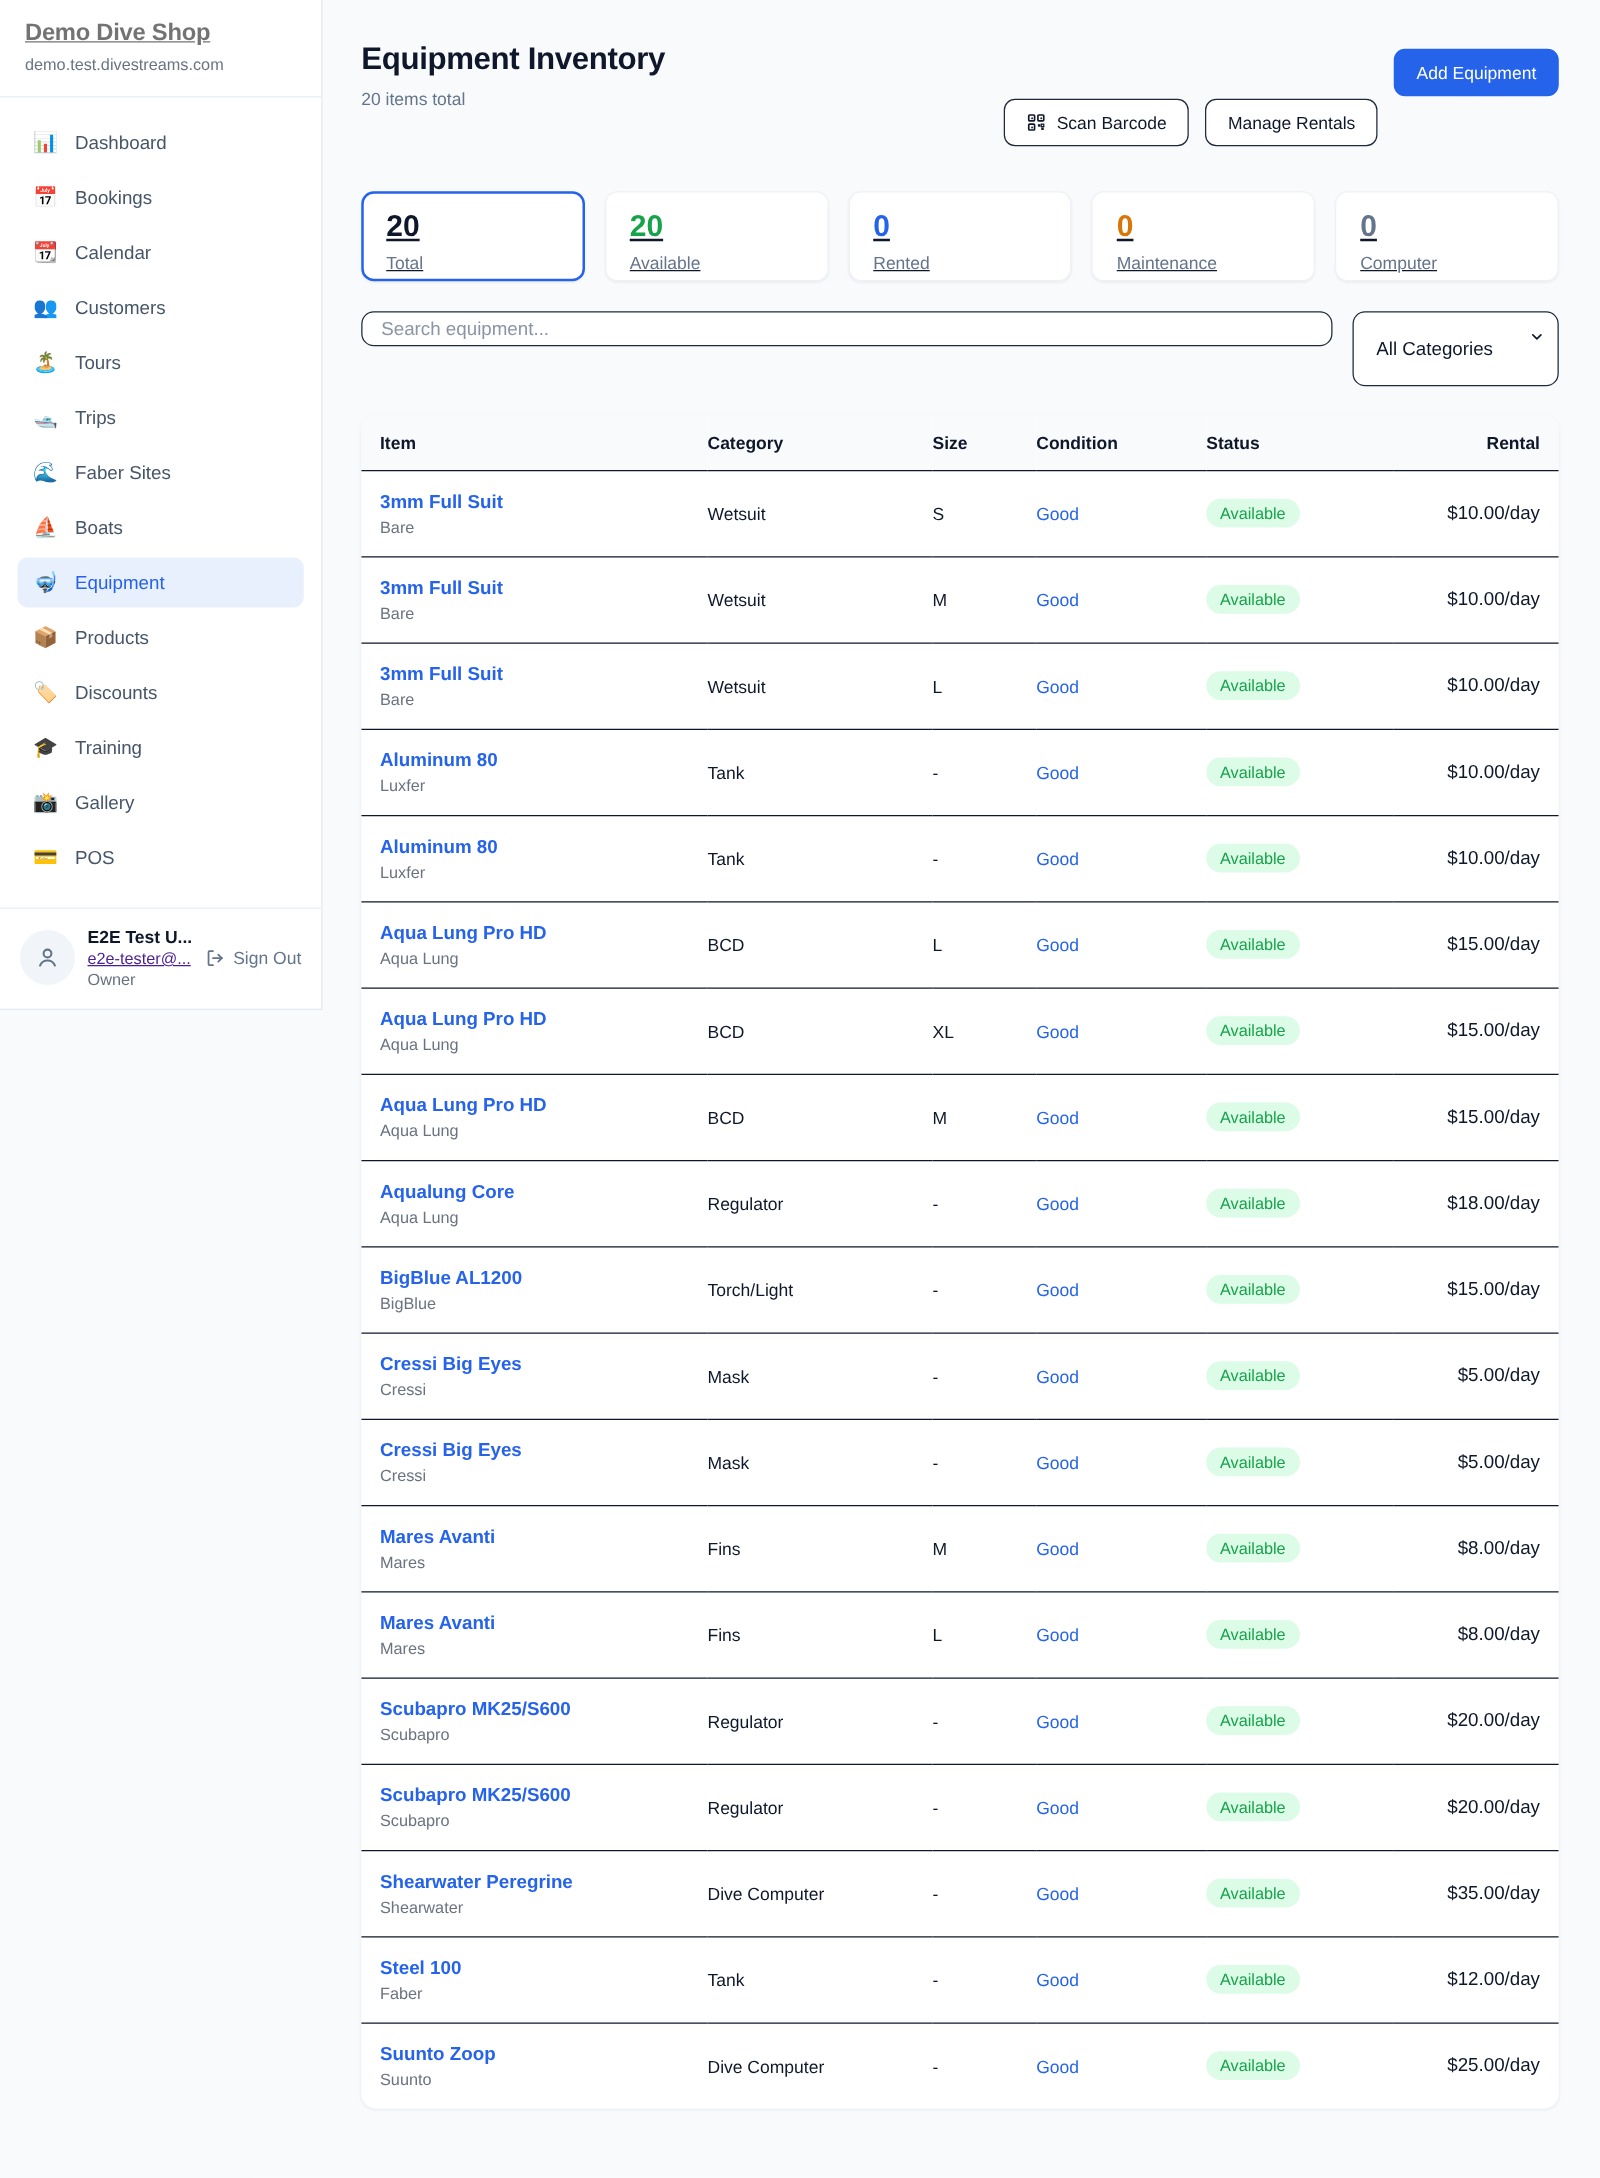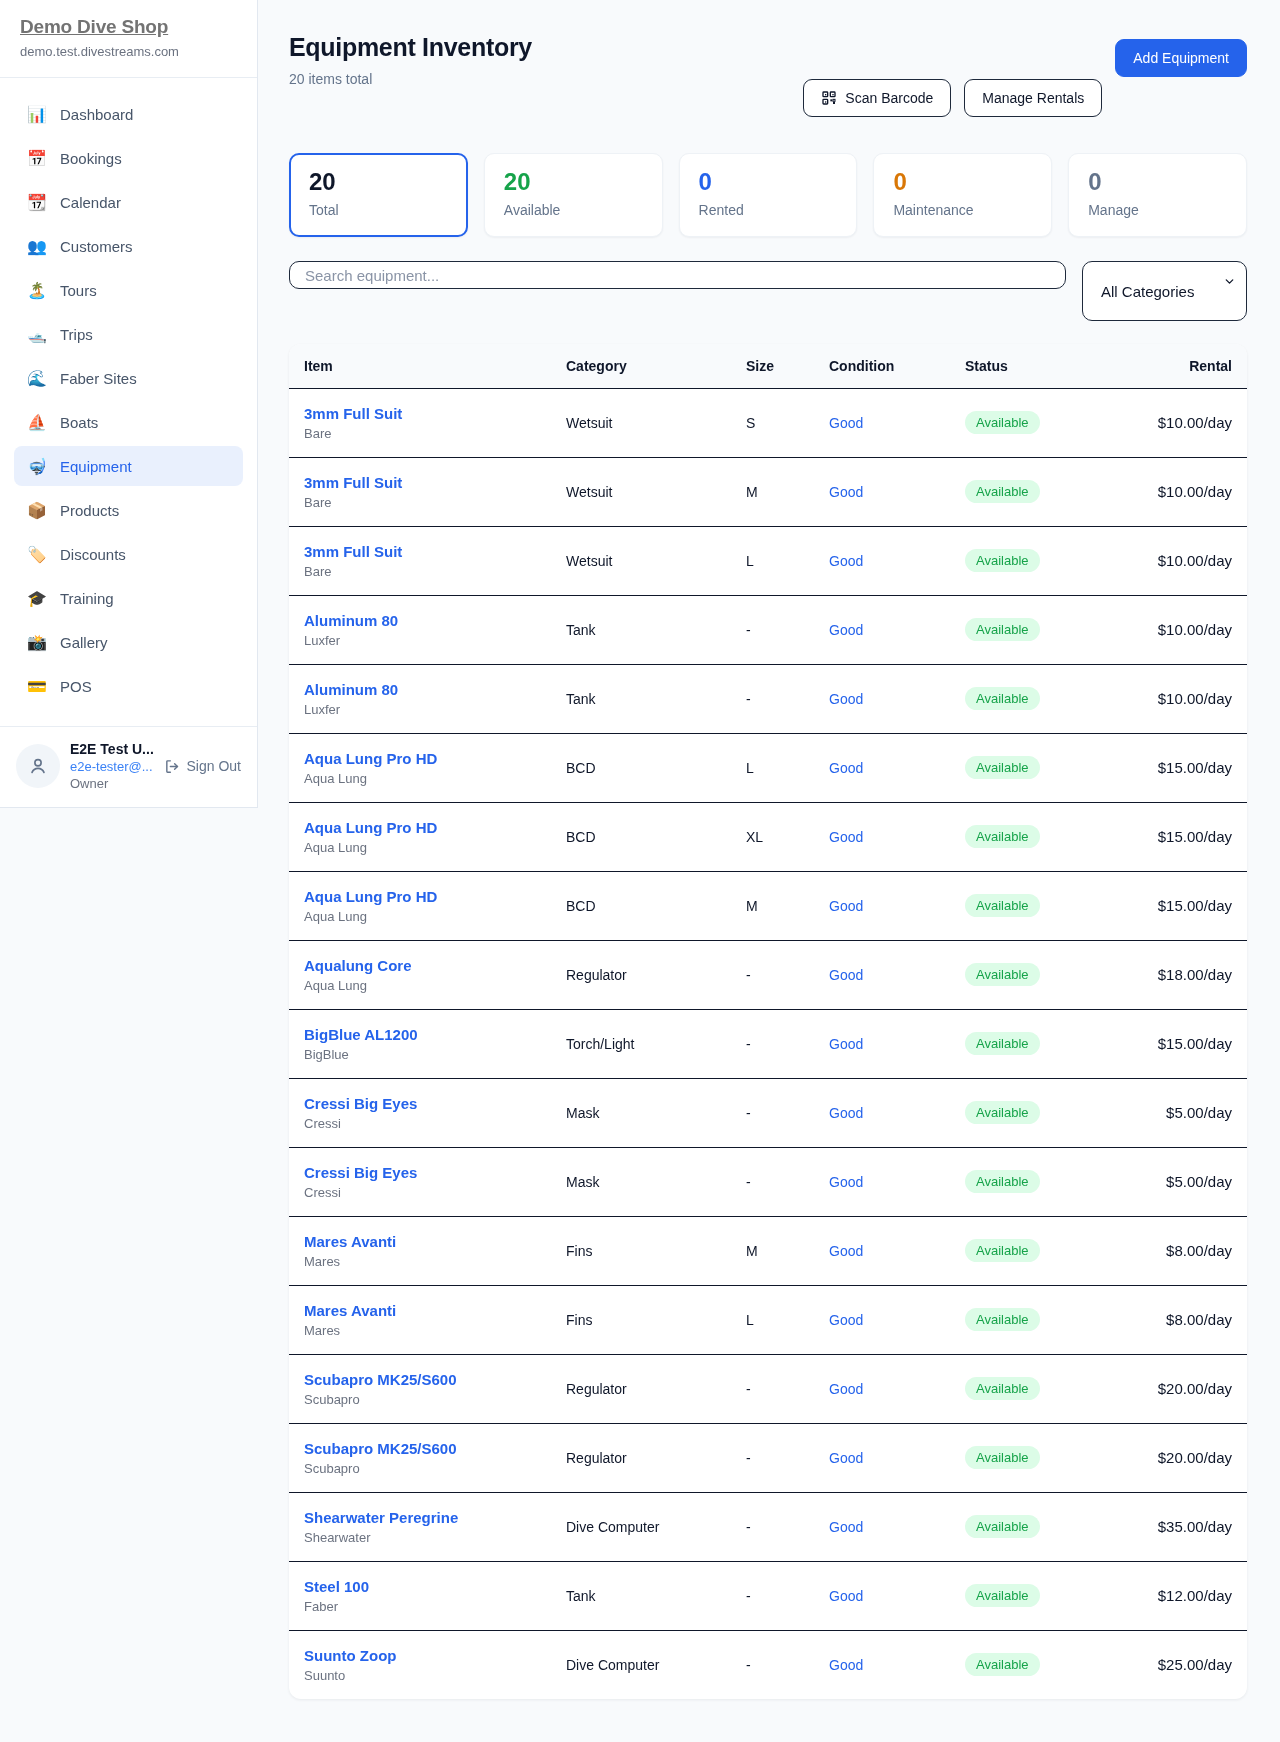--- a/index.html
+++ b/index.html
@@ -35,21 +35,21 @@
     padding:14px 16px 16px 16px;
     display:flex; align-items:center; gap:10px;
   }
   .avatar {
     width:44px; height:44px; border-radius:50%;
     background:#f1f5f9; flex:0 0 44px;
     display:flex; align-items:center; justify-content:center;
   }
   .user-meta { flex:1; min-width:0; }
   .user-name { font-size:14px; font-weight:700; color:#0f172a; white-space:nowrap; }
-  .user-email { font-size:13px; color:#3b82f6; margin-top:2px; white-space:nowrap; }
+  .user-email { font-size:13px; color:#4c1d95; margin-top:2px; white-space:nowrap;text-decoration:underline; }
   .user-role { font-size:13px; color:#6b7280; margin-top:2px; }
   .signout { display:flex; align-items:center; gap:6px; color:#64748b; font-size:14px; cursor:pointer; white-space:nowrap; }
   
   .main { margin-left:258px; padding:33px 33px 0 31px; }
   .page-header { display:flex; justify-content:space-between; align-items:flex-start; }
   .page-title { font-size:25px; font-weight:700; letter-spacing:-0.3px; color:#0f172a; }
   .page-subtitle { font-size:14px; color:#64748b; margin-top:9px; }
   .header-actions { display:flex; gap:13px; padding-top:6px; }
   .btn {
     display:inline-flex; align-items:center; gap:8px;
@@ -57,21 +57,21 @@
     font-size:14px; font-weight:500; cursor:pointer; user-select:none;
     font-family:"Liberation Sans", sans-serif;
   }
   .btn-outline { background:#ffffff; border:1px solid #1e293b; color:#0f172a;margin-top:40px; }
   .btn-primary { background:#2563eb; border:1px solid #2563eb; color:#ffffff; }
   
   .stats-row { display:flex; gap:16px; margin-top:36px; }
   .stat-card {
     flex:1; background:#ffffff; border-radius:10px;
     border:1px solid #eef2f6; box-shadow:0 1px 2px rgba(15,23,42,0.05);
-    padding:15px 19px; height:84px; cursor:pointer;
+    padding:15px 19px; height:72px; cursor:pointer;text-decoration:underline;
   }
   .stat-card.active { border:2px solid #2563eb; padding:14px 18px; }
   .stat-value { font-size:24px; font-weight:700; line-height:1.1; }
   .stat-label { font-size:14px; color:#64748b; margin-top:7px; }
   
   .filter-row { display:flex; gap:16px; margin-top:24px; }
   .search-input {
     flex:1; height:28px; border:1px solid #1e293b; border-radius:10px;
     background:#ffffff; padding:0 15px; font-size:15px; color:#0f172a;
     font-family:"Liberation Sans", sans-serif; outline:none;
@@ -243,21 +243,21 @@
       <div class="stat-card">
         <div class="stat-value" style="color: rgb(37, 99, 235);">0</div>
         <div class="stat-label">Rented</div>
       </div>
       <div class="stat-card">
         <div class="stat-value" style="color: rgb(217, 119, 6);">0</div>
         <div class="stat-label">Maintenance</div>
       </div>
       <div class="stat-card">
         <div class="stat-value" style="color: rgb(100, 116, 139);">0</div>
-        <div class="stat-label">Manage</div>
+        <div class="stat-label">Computer</div>
       </div>
     </div>
 
   <div class="filter-row">
     <input class="search-input" type="text" placeholder="Search equipment..." style="">
     <div class="select-wrap">
       <select class="category-select"><option>All Categories</option></select>
       <svg class="select-chevron" width="13" height="13" viewBox="0 0 24 24" fill="none" stroke="#0f172a" stroke-width="2.4" stroke-linecap="round" stroke-linejoin="round">
         <polyline points="6 9 12 15 18 9"></polyline>
       </svg>

